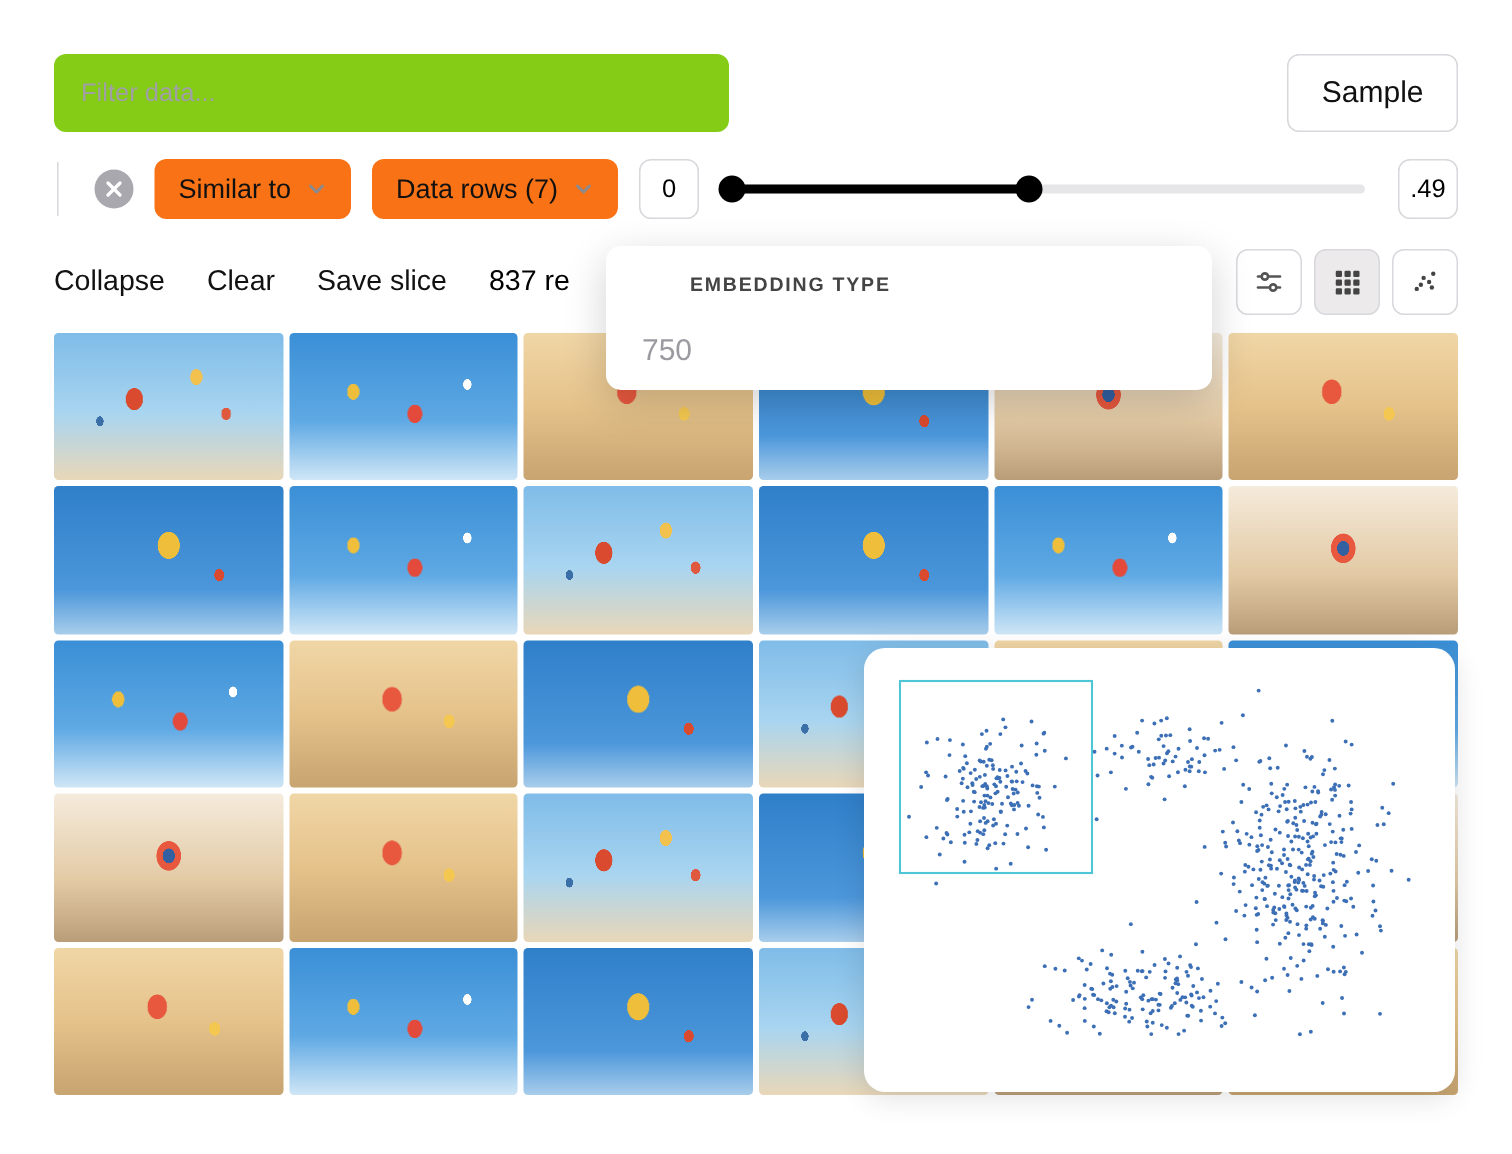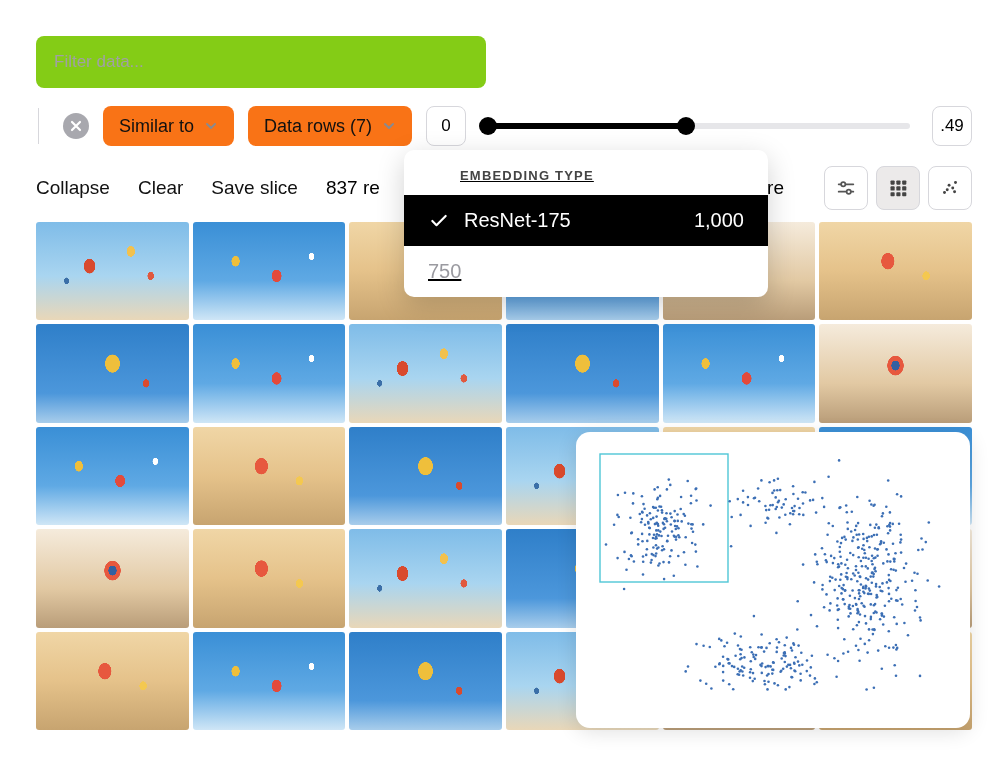--- a/index.html
+++ b/index.html
@@ -55,21 +55,21 @@
   .thumb.v3::after { background-image:
     radial-gradient(ellipse 16px 20px at 45% 40%, #e7583e 40%, transparent 42%),
     radial-gradient(ellipse 9px 11px at 70% 55%, #f4c850 40%, transparent 42%); }
   .thumb.v4::after { background-image:
     radial-gradient(ellipse 18px 22px at 50% 40%, #efbf3b 40%, transparent 42%),
     radial-gradient(ellipse 8px 10px at 72% 60%, #d94a2e 40%, transparent 42%); }
   .thumb.v5::after { background-image:
     radial-gradient(ellipse 20px 24px at 50% 42%, #3360a1 20%, #e7583e 21% 40%, transparent 42%); }
 
   
-  .dropdown { position: absolute; left: 404px; top: 150px; width: 364px; background: #fff; border-radius: 10px; box-shadow: 0 8px 28px rgba(0,0,0,.18); overflow: hidden; z-index: 30; text-decoration: underline; }
+  .dropdown { position: absolute; left: 404px; top: 164px; width: 404px; background: #fff; border-radius: 10px; box-shadow: 0 8px 28px rgba(0,0,0,.18); overflow: hidden; z-index: 30; }
   .dd-title { font-size: 13px; font-weight: 600; letter-spacing: 1.2px; color: #444; padding: 18px 24px 12px 56px; }
   .dd-item { display: flex; align-items: center; justify-content: space-between; padding: 14px 24px 14px 24px; font-size: 20px; cursor: pointer; }
   .dd-item .l { display: flex; align-items: center; gap: 14px; }
   .dd-item .check { width: 22px; display: flex; justify-content: center; }
   .dd-item .count { color: #9a9aa0; }
   .dd-item.selected { background: #000; color: #fff; }
   .dd-item.selected .count { color: #fff; }
 
   
   .scatter-panel { position: absolute; left: 576px; top: 432px; width: 394px; height: 296px; background: #fff; border-radius: 14px; box-shadow: 0 4px 20px rgba(0,0,0,.12); z-index: 25; }
@@ -79,20 +79,21 @@
 
   
   svg { display: block; }
 </style>
 </head>
 <body>
 
 <div class="top-row">
   <input class="filter-input" placeholder="Filter data..." style="">
   <div class="spacer"></div>
+  <button class="btn-outline">Sample</button>
 </div>
 
 <div class="filters-row">
   <span class="divider-v"></span>
   <span class="close-circle">
     <svg width="12" height="12" viewBox="0 0 12 12">
         <path d="M2 2 L10 10 M10 2 L2 10" stroke="#fff" stroke-width="2.2" stroke-linecap="round"></path>
       </svg>
   </span>
   <button class="pill">
@@ -202,31 +203,20 @@
     <div class="thumb v2"></div>
     <div class="thumb v4"></div>
     <div class="thumb"></div>
     <div class="thumb v5"></div>
     <div class="thumb v3"></div>
   </div>
 </div>
 
 <div class="dropdown">
   <div class="dd-title">EMBEDDING TYPE</div>
-  <div class="dd-item selected">
-    <span class="l">
-      <span class="check">
-        <svg width="20" height="20" viewBox="0 0 24 24">
-            <path d="M4 12l5 5L20 6" fill="none" stroke="#fff" stroke-width="2.6" stroke-linecap="round" stroke-linejoin="round"></path>
-          </svg>
-      </span>
-      <span>ResNet-175</span>
-    </span>
-    <span class="count">1,000</span>
-  </div>
   <div class="dd-item">
     <span class="count">750</span>
   </div>
 </div>
 
 <div class="scatter-panel">
   <svg class="scatter-svg" viewBox="0 0 394 296">
     <rect class="sel-box" x="24" y="22" width="128" height="128"></rect>
     <g id="scatter-points">
         <circle cx="89.1" cy="95.8" r="1.3" class="pt"></circle>

